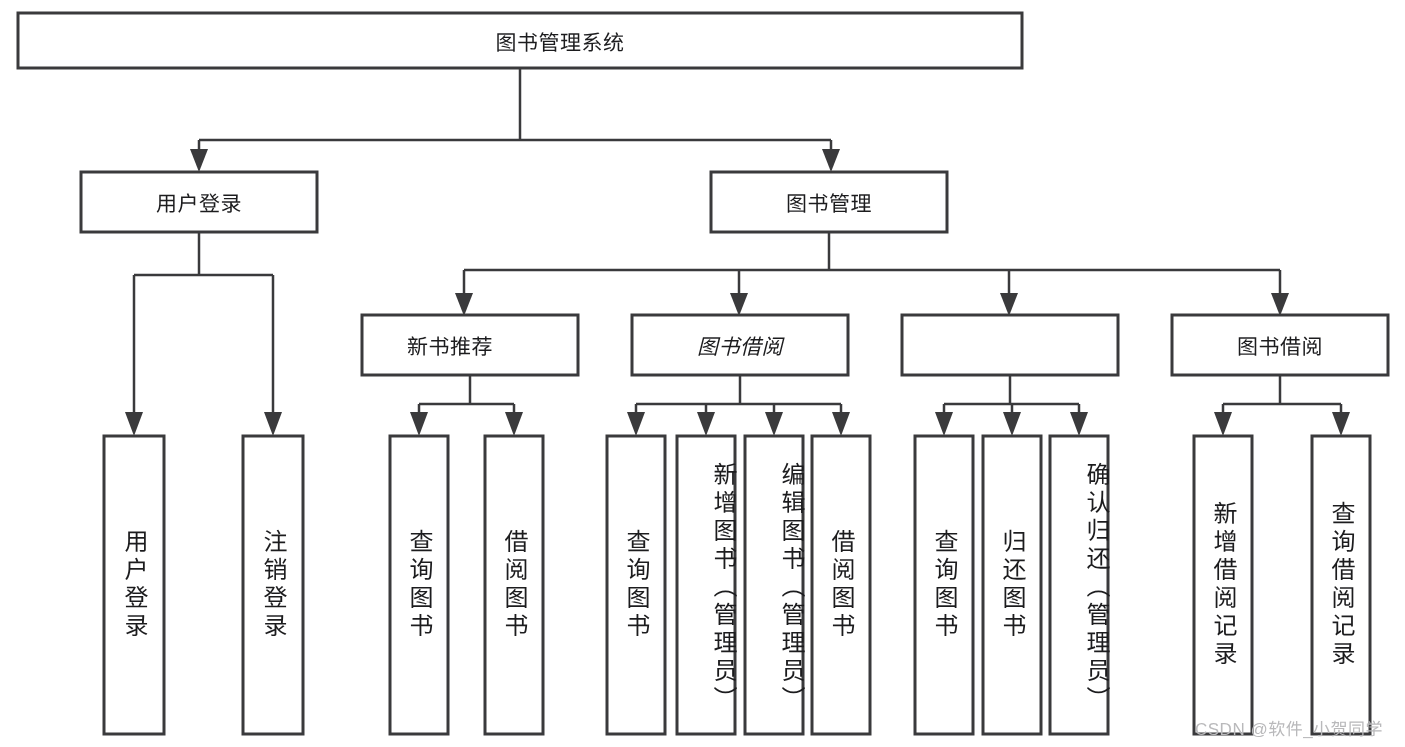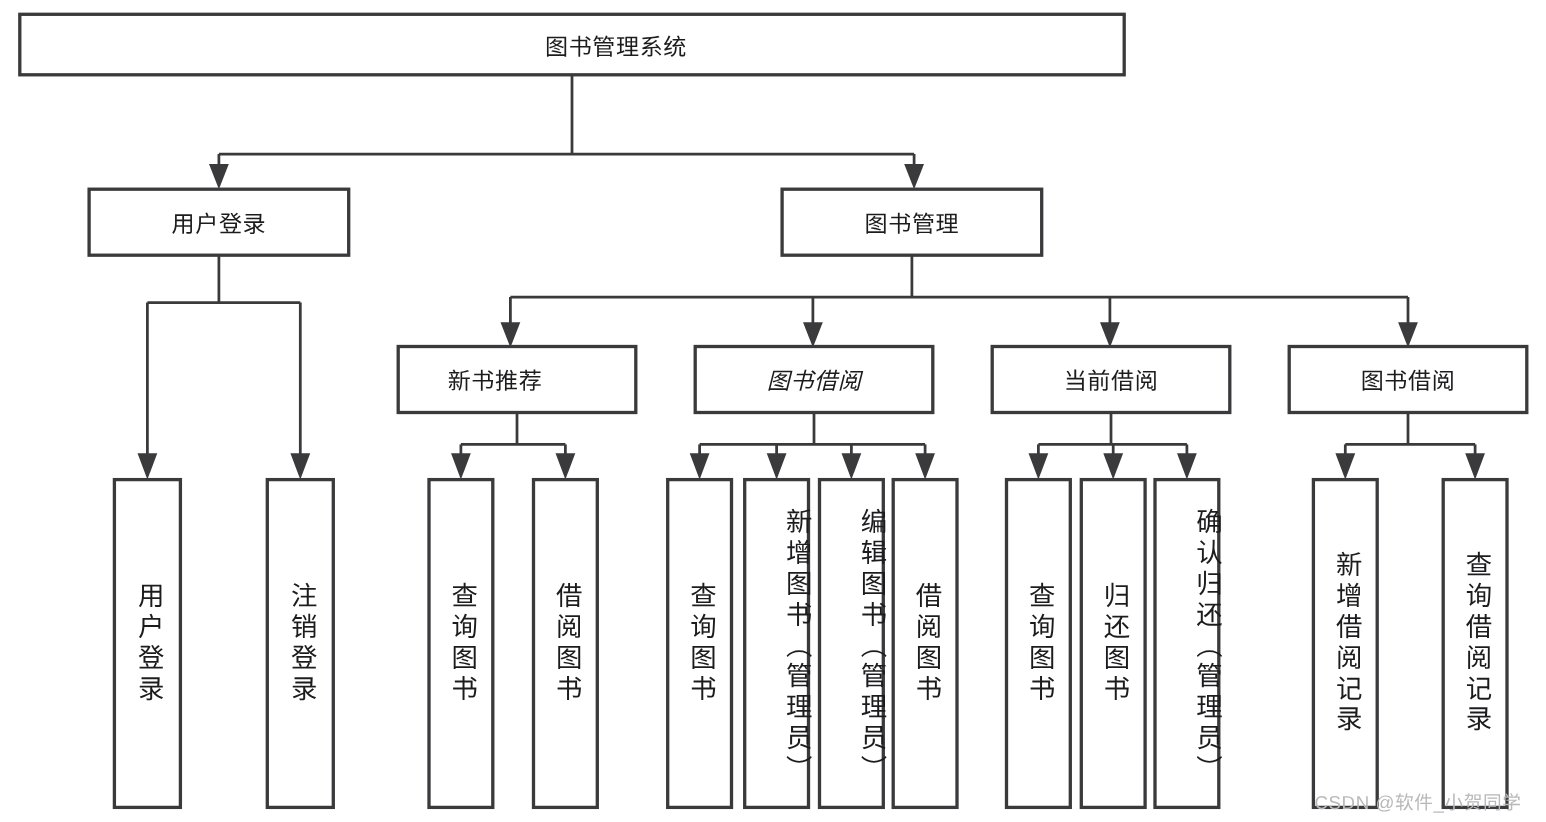--- a/index.html
+++ b/index.html
@@ -185,21 +185,20 @@
     </g>
   </svg>
 
   <div class="label label-h" style="left:18px; top:13px; width:1004px; height:55px;margin-left:40px;">图书管理系统</div>
 
   <div class="label label-h" style="left:81px; top:172px; width:236px; height:60px;">用户登录</div>
   <div class="label label-h" style="left:711px; top:172px; width:212px; height:60px;margin-left:12px;">图书管理</div>
 
   <div class="label label-h" style="left:362px; top:315px; width:176px; height:60px;">新书推荐</div>
   <div class="label label-h" style="left:632px; top:315px; width:216px; height:60px;font-style:italic;">图书借阅</div>
-  <div class="label label-h" style="left:902px; top:315px; width:216px; height:60px;">当前借阅</div>
   <div class="label label-h" style="left:1172px; top:315px; width:216px; height:60px;">图书借阅</div>
 
   <div class="label label-v center-v" style="left:104px; top:436px; width:60px; height:298px;">用户登录</div>
   <div class="label label-v center-v" style="left:243px; top:436px; width:60px; height:298px;">注销登录</div>
 
   <div class="label label-v center-v" style="left:390px; top:436px; width:58px; height:298px;">查询图书</div>
   <div class="label label-v center-v" style="left:485px; top:436px; width:58px; height:298px;">借阅图书</div>
 
   <div class="label label-v center-v" style="left:607px; top:436px; width:58px; height:298px;">查询图书</div>
   <div class="label label-v" style="left:677px; top:436px; width:58px; height:298px;">新增图书（管理员）</div>

